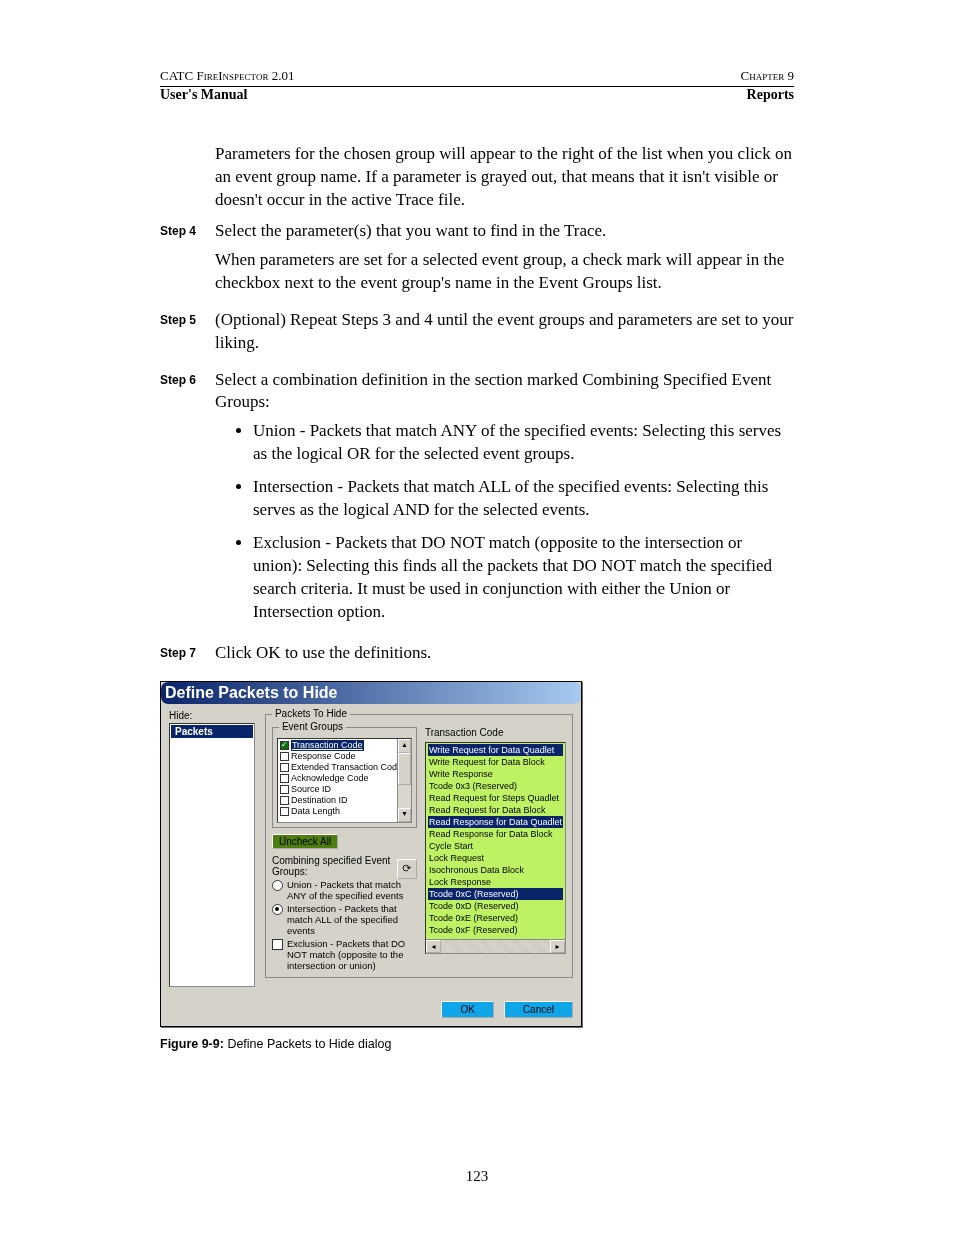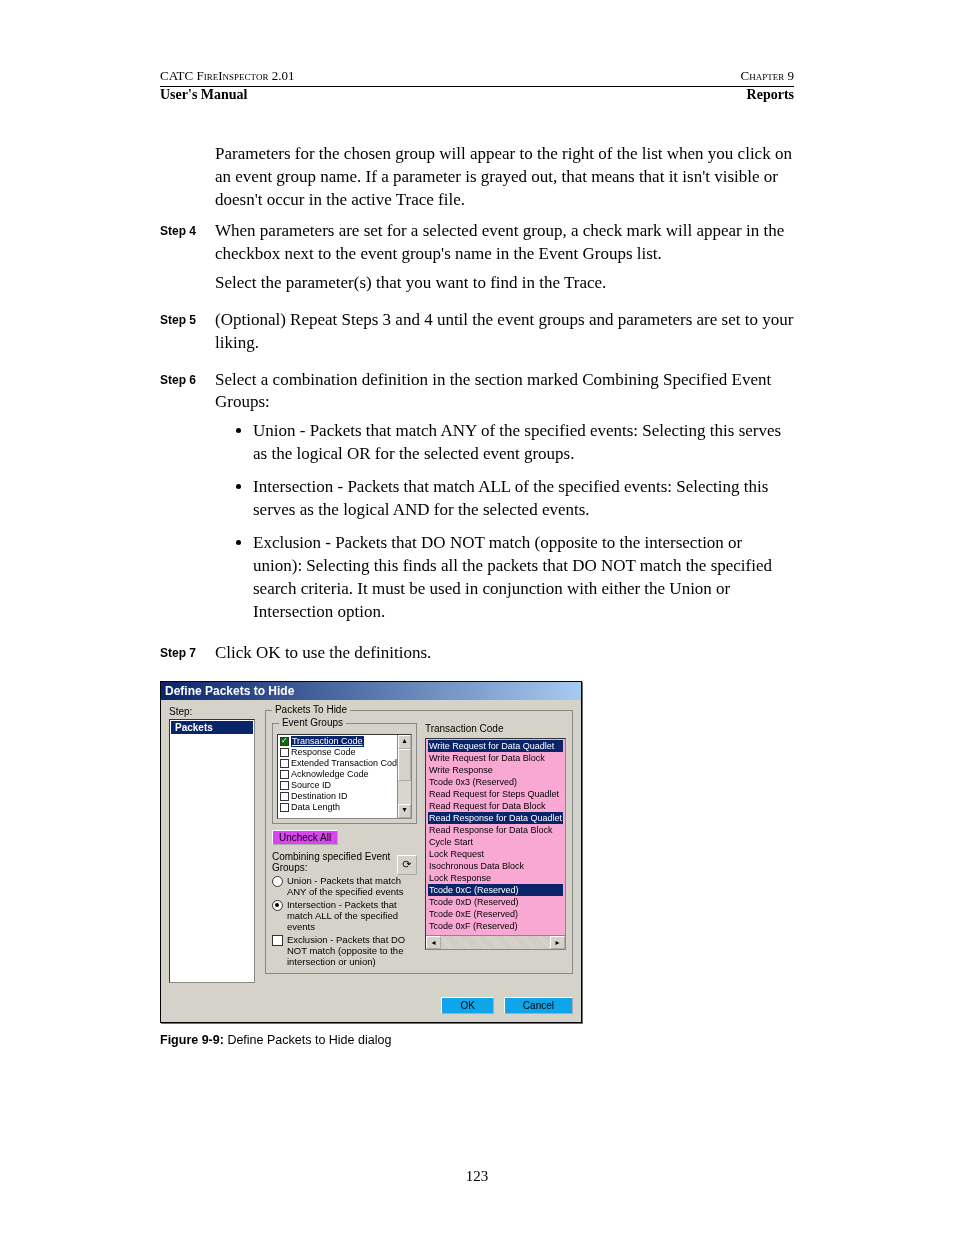--- a/index.html
+++ b/index.html
@@ -77,22 +77,23 @@
     font-size: 10px;
     color: #000;
     border: 1px solid #000;
     box-shadow: 1px 1px 0 #6e6e6e;
     background: #d5d2c9;
   }
   .titlebar {
     background: linear-gradient(to right, #0a246a, #a6caf0);
     color: #fff;
     font-weight: bold;
-    font-size: 12px;
+    font-size: 16px;
     padding: 2px 4px;
+    border-radius: 7px;
   }
   .shot-body {
     padding: 6px 8px 8px 8px;
     display: flex;
     gap: 10px;
   }
   .left-col { width: 105px; }
   .hide-label { font-size: 10px; margin-bottom: 2px; }
   .hide-box {
     background: #fff;
@@ -195,21 +196,21 @@
   }
   .sbthumb {
     height: 30px;
     border: 1px outset #fff;
     background: #d5d2c9;
   }
   .sbtrack { flex: 1; }
   .scrollbit.v { display: flex; flex-direction: column; }
   .btn {
     border: 1px outset #fff;
-    background: #d946ef;
+    background: #4d7c0f;
     padding: 1px 6px;
     font-size: 10px;
     display: inline-block;
     margin-top: 6px;
   }
   .combine-label { font-size: 10px; margin-top: 6px; }
   .opt-row { display: flex; align-items: flex-start; gap: 4px; margin-top: 2px; font-size: 9.5px; line-height: 11px; }
   .radio, .chk {
     width: 9px; height: 9px;
     border: 1px solid #333;
@@ -226,21 +227,21 @@
     display: inline-flex;
     align-items: center;
     justify-content: center;
     float: right;
     margin-top: 4px;
     font-size: 11px;
   }
   .tc-col { flex: 1; }
   .tc-title { font-size: 10px; margin-bottom: 4px; }
   .tc-list {
-    background: #f9a8d4;
+    background: #bef264;
     border: 1px inset #888;
     height: 210px;
     position: relative;
     overflow: hidden;
   }
   .tc-inner { font-size: 9px; line-height: 12px; padding: 1px 2px; }
   .tc-item {
     padding: 0 1px;
     white-space: nowrap;
   }
@@ -304,22 +305,22 @@
     <span>User's Manual</span>
     <span>Reports</span>
   </div>
 
   <div class="content">
     <div class="para">Parameters for the chosen group will appear to the right of the list when you click on an event group name. If a parameter is grayed out, that means that it isn't visible or doesn't occur in the active Trace file.</div>
 
     <div class="step-row">
       <div class="step-label">Step 4</div>
       <div class="step-body">
+        <p>Select the parameter(s) that you want to find in the Trace.</p>
         <p>When parameters are set for a selected event group, a check mark will appear in the checkbox next to the event group's name in the Event Groups list.</p>
-        <p>Select the parameter(s) that you want to find in the Trace.</p>
       </div>
     </div>
 
     <div class="step-row">
       <div class="step-label">Step 5</div>
       <div class="step-body">
         <p>(Optional) Repeat Steps 3 and 4 until the event groups and parameters are set to your liking.</p>
       </div>
     </div>
 
@@ -339,21 +340,21 @@
       <div class="step-label">Step 7</div>
       <div class="step-body">
         <p>Click OK to use the definitions.</p>
       </div>
     </div>
 
     <div class="shot">
       <div class="titlebar">Define Packets to Hide</div>
       <div class="shot-body">
         <div class="left-col">
-          <div class="hide-label">Step:</div>
+          <div class="hide-label">Hide:</div>
           <div class="hide-box">
             <div class="hide-sel">Packets</div>
           </div>
         </div>
         <div class="right-col">
           <div class="groupbox">
             <div class="groupbox-title">Packets To Hide</div>
             <div class="inner">
               <div class="eg-col">
                 <div class="eg-group">

